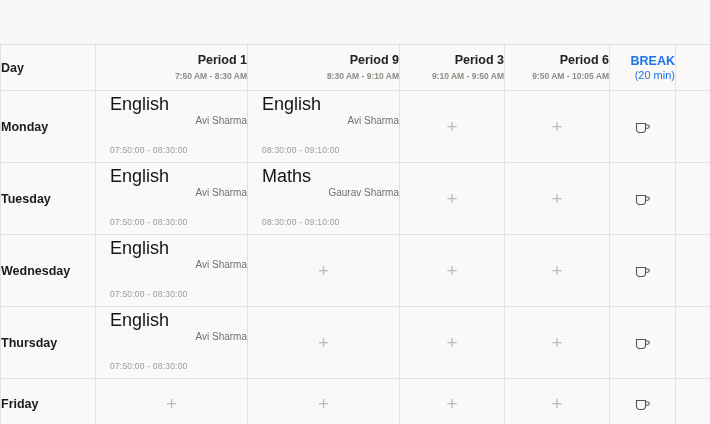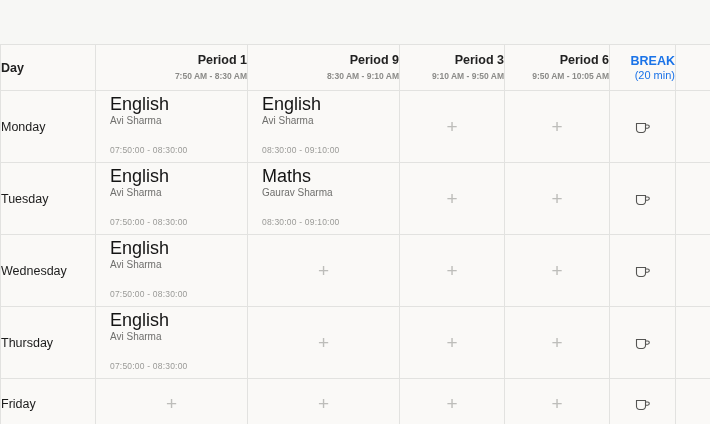--- a/index.html
+++ b/index.html
@@ -76,37 +76,39 @@
   .break-col { background: #f2f2f0; }
 
   
   tr.body-row { height: 50px; }
 
   .daycell {
     text-align: left;
     padding-left: 14px;
     font-size: 12.5px;
     color: #1b1b1b;
+    font-weight: bold;
   }
 
   .cell-inner {
     padding: 6px 0 6px 14px;
     min-height: 33px;
     box-sizing: border-box;
   }
   .subject {
     font-size: 18px;
     color: #141414;
     line-height: 15px;
   }
   .teacher {
     font-size: 10px;
     color: #6f6f6d;
     line-height: 13px;
     margin-top: 2px;
+    text-align: right;
   }
   .timerange {
     font-size: 8.5px;
     color: #9a9a97;
     line-height: 11px;
     margin-top: 18px;
     letter-spacing: 0.2px;
   }
 
   .plus-cell {

